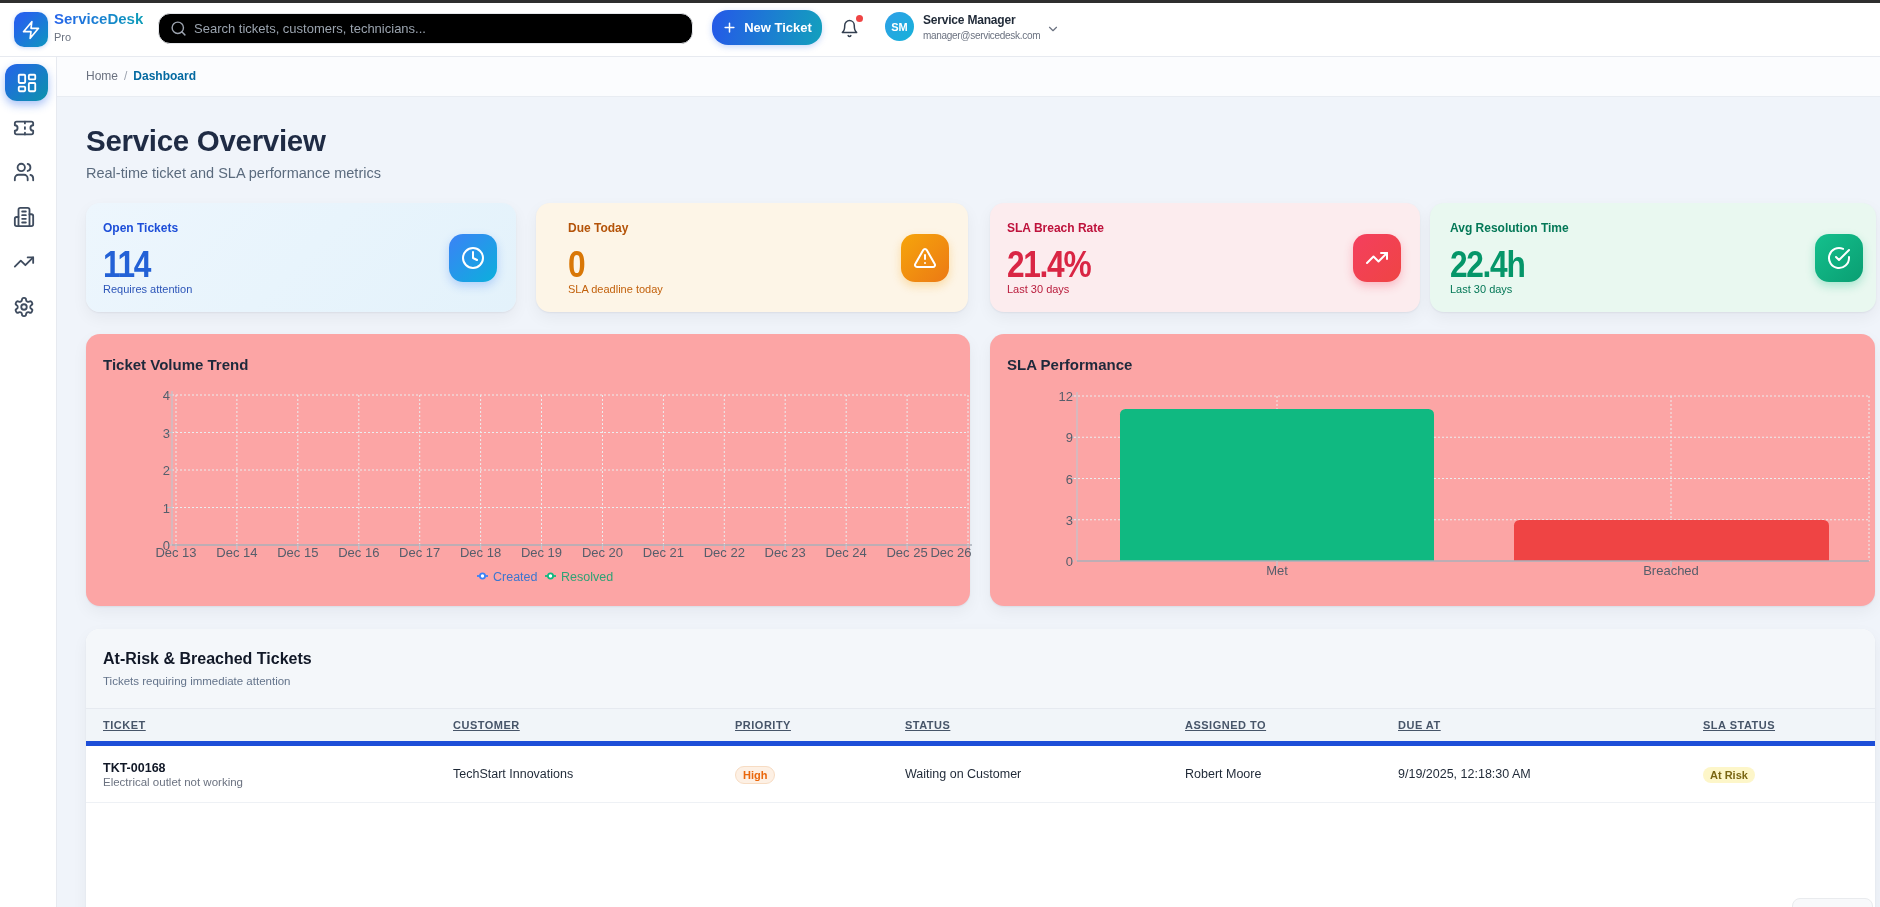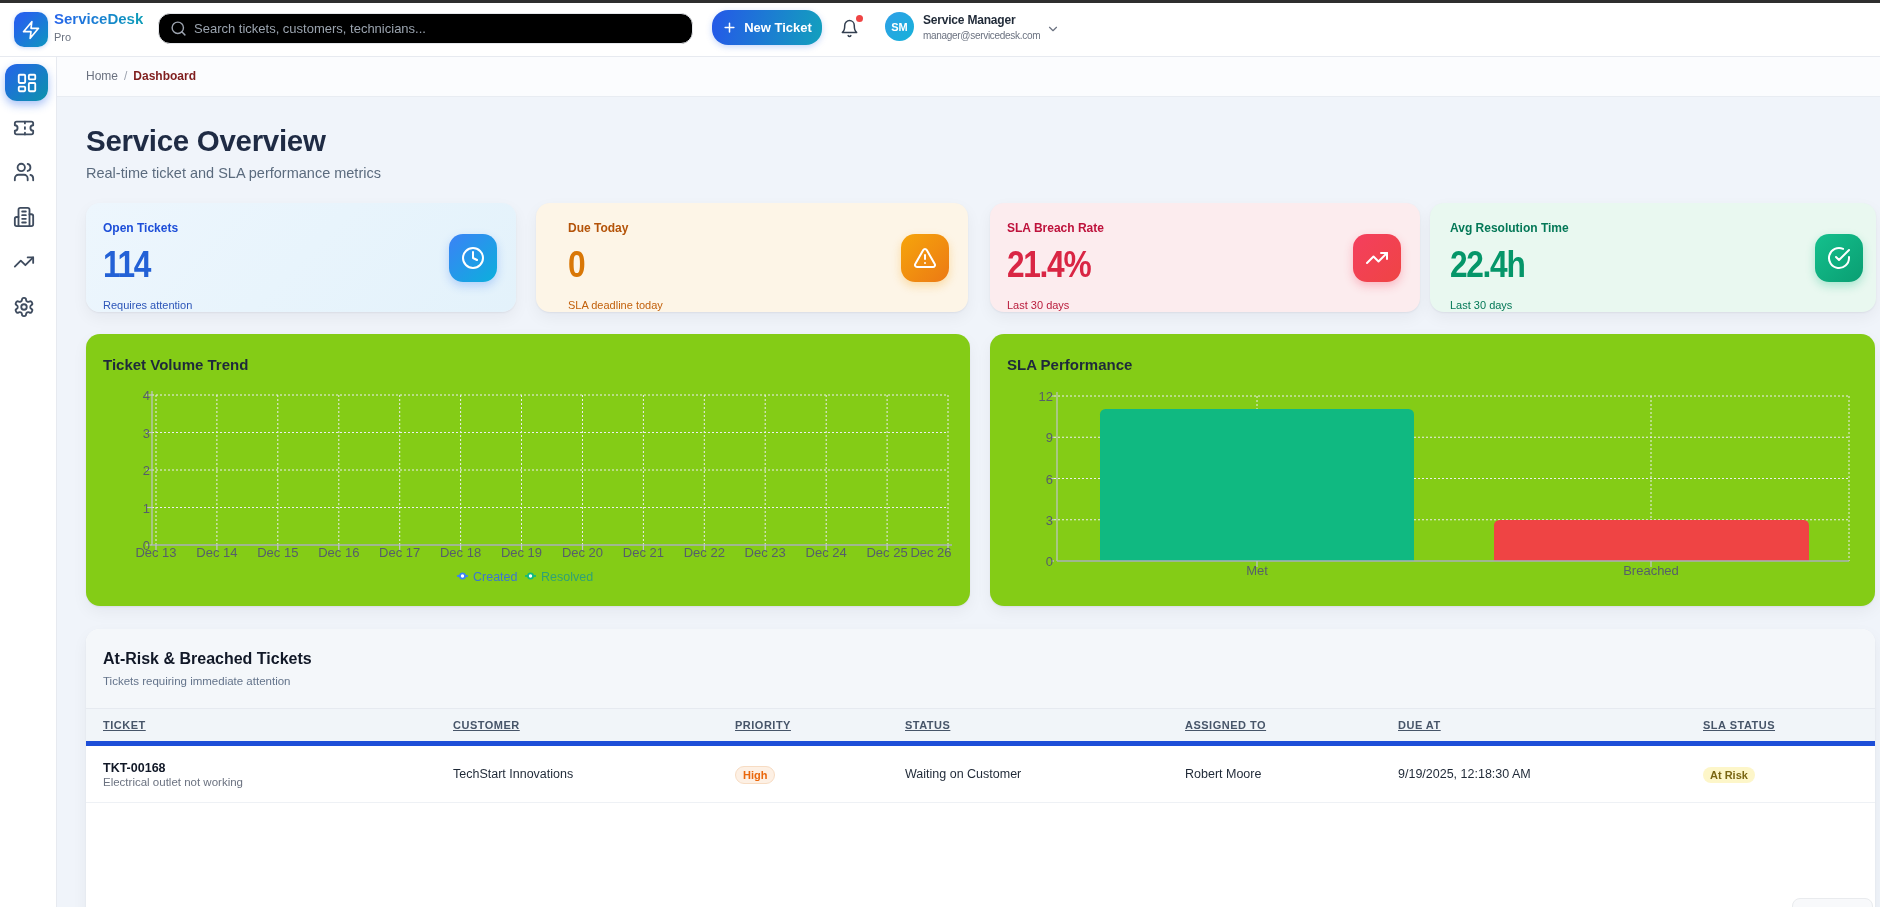--- a/index.html
+++ b/index.html
@@ -41,49 +41,49 @@
   .nav-active { left:5px; top:7px; width:43px; height:37px; border-radius:12px;
     background:linear-gradient(135deg,#2563eb,#0c93ab); color:#fff;
     display:flex; align-items:center; justify-content:center;
     box-shadow:0 4px 10px rgba(37,99,235,.4); }
   .nav-ic { left:13px; width:22px; height:22px; color:#3f4c5f; }
 
   
   .crumbbar { left:57px; top:57px; width:1823px; height:40px; background:#fbfcfe; border-bottom:1px solid #e8ecf2; }
   .crumbs { left:86px; top:69px; font-size:12px; color:#6b7280; }
   .crumbs .sep { margin:0 6px; color:#9ca3af; }
-  .crumbs .cur { color:#7f1d1d; font-weight:600; }
+  .crumbs .cur { color:#0369a1; font-weight:600; }
 
   
   .h1 { left:86px; top:124px; font-size:29.5px; font-weight:700; color:#1f2b44; letter-spacing:-.3px; }
   .hsub { left:86px; top:165px; font-size:14.5px; color:#5b6b7e; }
 
   
   .card { border-radius:14px; box-shadow:0 1px 2px rgba(16,24,40,.06), 0 6px 16px rgba(16,24,40,.05); }
   .stat { top:203px; width:430px; height:109px; padding:18px 17px; }
   .stat .lbl { font-size:12px; font-weight:600; }
   .stat .val { font-size:36px; line-height:36px; font-weight:700; margin-top:12px; letter-spacing:-1.5px; transform:scaleX(.88); transform-origin:left center; }
-  .stat .sub { font-size:11px; margin-top:16px; }
+  .stat .sub { font-size:11px; margin-top:0; }
   .stat .ic { position:absolute; right:19px; top:31px; width:48px; height:48px; border-radius:14px;
     display:flex; align-items:center; justify-content:center; color:#fff; }
   .s1 { left:86px; width:430px; background:linear-gradient(135deg,#edf6fd,#e3f2fb); }
   .s1 .lbl { color:#1d4ed8; } .s1 .val { color:#2361d6; } .s1 .sub { color:#2c55b8; }
   .s1 .ic { background:linear-gradient(135deg,#3b82f6,#0bb0dc); box-shadow:0 4px 10px rgba(59,130,246,.3); }
   .s2 { left:536px; width:432px; background:#fdf5e7;padding-left:32px; }
   .s2 .lbl { color:#b45309; } .s2 .val { color:#d97706; } .s2 .sub { color:#c2610c; }
   .s2 .ic { background:linear-gradient(135deg,#f6a50b,#ec7914); box-shadow:0 4px 10px rgba(245,158,11,.3); }
   .s3 { left:990px; width:430px; background:#fcecee; }
   .s3 .lbl { color:#be123c; } .s3 .val { color:#d92644; } .s3 .sub { color:#b91c3c; }
   .s3 .ic { background:linear-gradient(135deg,#f43f5e,#ef4444); box-shadow:0 4px 10px rgba(244,63,94,.3); }
   .s4 { left:1430px; width:446px; padding-left:20px; background:#e9f8f0; }
   .s4 .lbl { color:#047857; } .s4 .val { color:#059669; } .s4 .sub { color:#047857; }
   .s4 .ic { right:13px; background:linear-gradient(135deg,#14c08d,#0a9e72); box-shadow:0 4px 10px rgba(16,185,129,.3); }
 
   
-  .chartcard { top:334px; height:272px; background:#84cc16; }
+  .chartcard { top:334px; height:272px; background:#fca5a5;padding-left:20px; }
   .cc1 { left:86px; width:884px; }
   .cc2 { left:990px; width:885px; }
   .ctitle { position:absolute; left:17px; top:22px; font-size:15px; font-weight:700; color:#1e293b; }
 
   
   .tablecard { left:86px; top:629px; width:1789px; height:380px; background:#fff; }
   .ttitle { position:absolute; left:17px; top:21px; font-size:16px; font-weight:700; color:#111827; }
   .tsub { position:absolute; left:17px; top:46px; font-size:11.5px; color:#64748b; }
   table.grid { position:absolute; left:0; top:79px; width:1789px; border-collapse:collapse; table-layout:fixed; }
   table.grid th { background:#f1f5f9; border-top:1px solid #e6eaf0; border-bottom:5px solid #1d4ed8;

